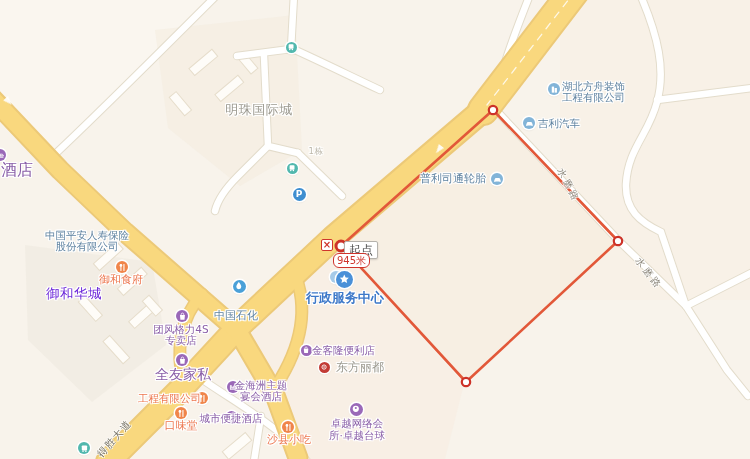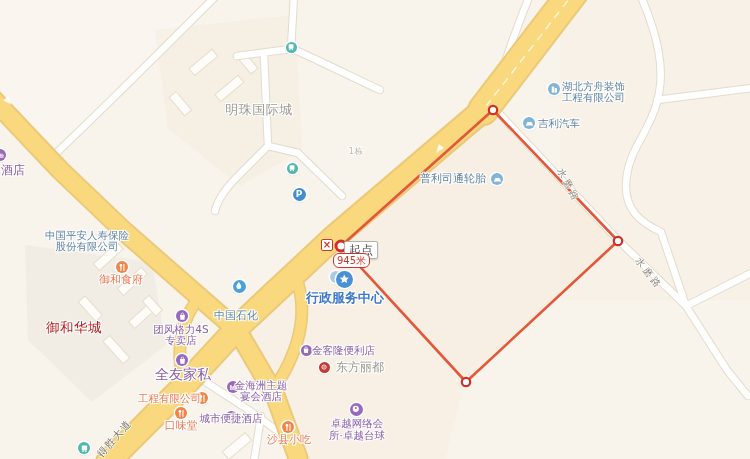--- a/index.html
+++ b/index.html
@@ -115,22 +115,22 @@
     </g>
   </svg>
 
   <div id="road-label-layer" class="layer">
       <div class="rlabel" style="left: 565px; top: 166px; font-size: 9.5px; letter-spacing: 3px; color: rgb(138, 133, 121); transform: rotate(62deg);">水磨路</div>
       <div class="rlabel" style="left: 642px; top: 255px; font-size: 9.5px; letter-spacing: 3px; color: rgb(138, 133, 121); transform: rotate(52deg);">水磨路</div>
       <div class="rlabel" style="left: 94px; top: 451px; font-size: 10px; letter-spacing: 1.5px; color: rgb(111, 106, 92); transform: rotate(-48deg);">得胜大道</div>
     </div>
   <div id="area-label-layer" class="layer">
       <div class="plabel center" style="left: 259px; top: 101px; font-size: 13px; color: rgb(156, 154, 144); letter-spacing: 0.5px;">明珠国际城</div>
-      <div class="plabel center" style="left: 74px; top: 319px; font-size: 13.5px; color: #b91c1c; letter-spacing: 0.5px;">御和华城</div>
-      <div class="plabel center" style="left: 316px; top: 146px; font-size: 8.5px; color: rgb(188, 183, 169); letter-spacing: 0.5px; margin-left: 40px;">1栋</div>
+      <div class="plabel center" style="left: 74px; top: 285px; font-size: 13.5px; color: #6d28d9; letter-spacing: 0.5px;">御和华城</div>
+      <div class="plabel center" style="left: 316px; top: 146px; font-size: 8.5px; color: rgb(188, 183, 169); letter-spacing: 0.5px;">1栋</div>
     </div>
   <div id="poi-layer" class="layer">
       <span class="micon" style="left: 548px; top: 83px; width: 12px; height: 12px; background: rgb(130, 180, 216); pointer-events: auto;">
         <svg viewBox="0 0 10 10">
           <rect x="2" y="1.8" width="2.6" height="6.8" fill="#fff"></rect>
           <rect x="5.2" y="3.4" width="2.6" height="5.2" fill="#fff"></rect>
         </svg>
       </span>
       <div class="plabel" style="left: 562px; top: 81px; font-size: 10.5px; line-height: 11px; color: rgb(94, 130, 160); pointer-events: auto;">
         <div>湖北方舟装饰</div>
@@ -151,21 +151,21 @@
       </span>
       <div class="plabel" style="left: 420px; top: 173px; font-size: 11px; line-height: 12.5px; color: rgb(94, 130, 160); pointer-events: auto;">
         <div>普利司通轮胎</div>
       </div>
       <span class="micon" style="left: -6px; top: 149px; width: 12px; height: 12px; background: rgb(154, 104, 184); pointer-events: auto;">
         <svg viewBox="0 0 10 10">
           <path d="M1.6 7.6V2.8h1v2.6h5.8c0-1-0.9-1.8-2-1.8H4.6V6" fill="none" stroke="#fff" stroke-width="1"></path>
           <rect x="1.6" y="6.3" width="6.8" height="1.2" fill="#fff"></rect>
         </svg>
       </span>
-      <div class="plabel" style="left: 1px; top: 164px; font-size: 12px; line-height: 12px; color: rgb(138, 95, 168); pointer-events: auto;">
+      <div class="plabel" style="left: 1px; top: 164px; font-size: 16px; line-height: 12px; color: rgb(138, 95, 168); pointer-events: auto;">
         <div>酒店</div>
       </div>
       <div class="plabel center" style="left: 87px; top: 230px; font-size: 10.5px; line-height: 11px; color: rgb(94, 130, 160); pointer-events: auto;">
         <div>中国平安人寿保险</div>
         <div>股份有限公司</div>
       </div>
       <span class="micon" style="left: 116px; top: 261px; width: 12px; height: 12px; background: rgb(240, 133, 74); pointer-events: auto;">
         <svg viewBox="0 0 10 10">
           <rect x="2.7" y="1" width="1.2" height="8" rx="0.6" fill="#fff"></rect>
           <rect x="6.1" y="1" width="1.2" height="8" rx="0.6" fill="#fff"></rect>

